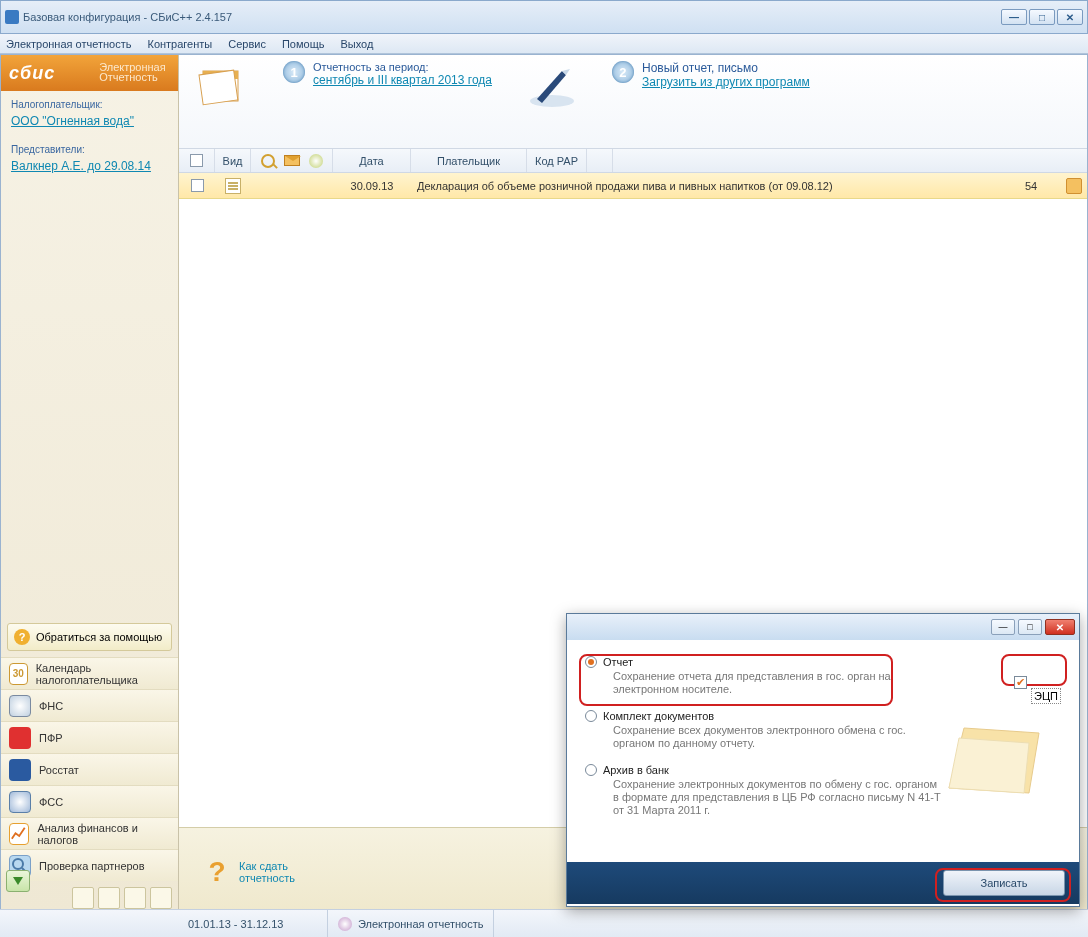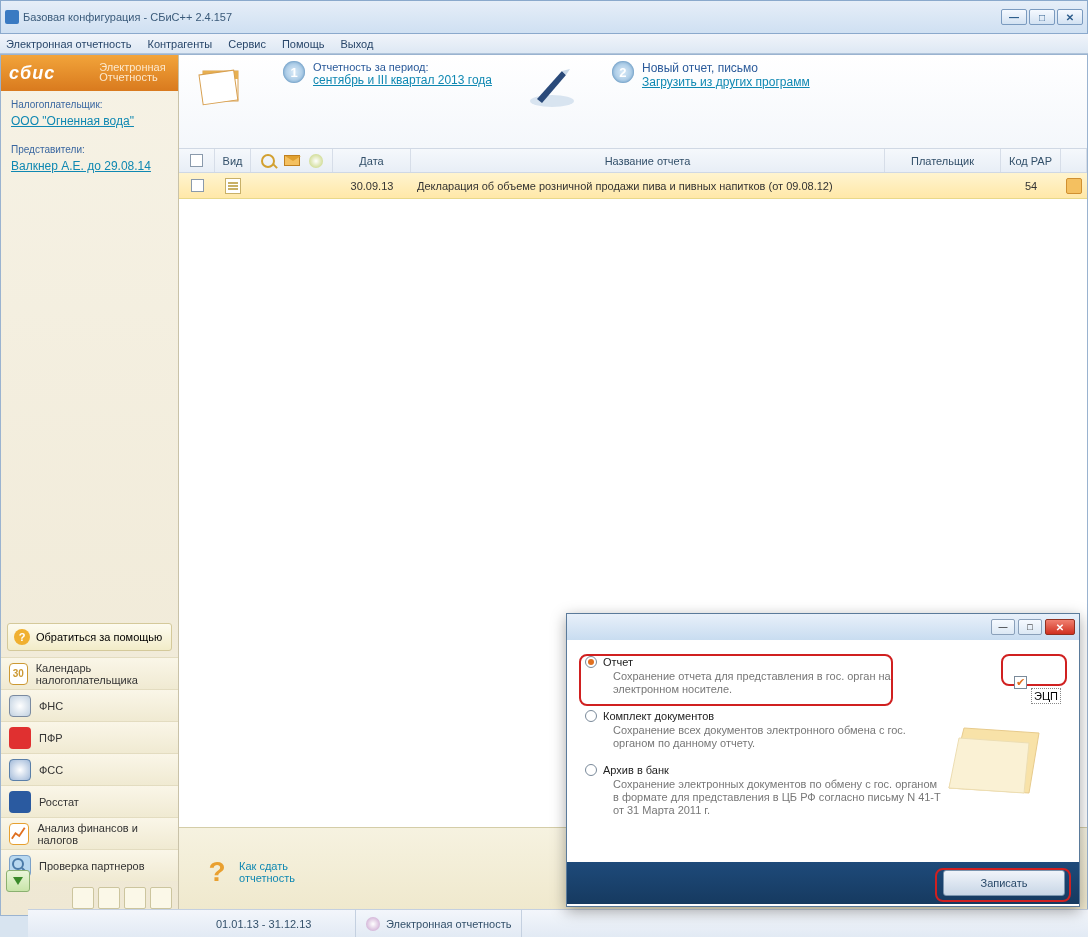--- a/index.html
+++ b/index.html
@@ -89,21 +89,21 @@
 .gridbody { flex:1; background:#fff; }
 
 .bottombar { height:88px; background:linear-gradient(#f6f2e0,#efe8cc); border-top:1px solid #d4cda8; display:flex; align-items:center; padding:0 20px; position:relative; }
 .qlarge { width:36px; text-align:center; }
 .qlarge .q { font-size:28px; color:#e9a030; font-weight:bold; }
 .howto { color:#0f88b2; line-height:12px; margin-left:4px; }
 
 .dlbtn { position:absolute; left:6px; top:870px; width:24px; height:22px; border:1px solid #8ab070; border-radius:3px; background:linear-gradient(#eaf6da,#c8e4a8); display:flex; align-items:center; justify-content:center; }
 .dlbtn:before { content:""; width:0; height:0; border-left:5px solid transparent; border-right:5px solid transparent; border-top:8px solid #3a8a2a; }
 
-.statusbar { position:absolute; left:0; right:0; bottom:0; height:28px; background:linear-gradient(#f3f6fb,#e2eaf4); border-top:1px solid #c4d0e0; display:flex; align-items:center;margin-left:28px; }
+.statusbar { position:absolute; left:0; right:0; bottom:0; height:28px; background:linear-gradient(#f3f6fb,#e2eaf4); border-top:1px solid #c4d0e0; display:flex; align-items:center; }
 .statusbar .cell { height:100%; border-right:1px solid #c4d0e0; display:flex; align-items:center; padding:0 10px; color:#33506a; }
 .statusbar .spacer { width:178px; }
 .statusbar .cell .sicon { width:14px; height:14px; border-radius:50%; background:radial-gradient(#fff,#c49aca); margin-right:6px; }
 
 
 .dialog { position:absolute; left:566px; top:613px; width:514px; height:294px; background:#fff; border:1px solid #5a7a9a; box-shadow:0 4px 14px rgba(0,0,0,.35); }
 .dialog .dtitle { height:26px; background:linear-gradient(#e8f0fa,#c8dcf0); display:flex; align-items:center; justify-content:flex-end; padding:0 4px; }
 .dclose { width:30px; height:16px; background:linear-gradient(#f08070,#d03020); border:1px solid #903020; border-radius:2px; color:#fff; display:flex; align-items:center; justify-content:center; font-size:10px; font-weight:bold; }
 .dmin,.dmax { width:24px; height:16px; border:1px solid #8aa0ba; background:linear-gradient(#f6faff,#dce8f4); border-radius:2px; margin-right:3px; display:flex; align-items:center; justify-content:center; font-size:9px; }
 .dbody { padding:16px 18px 8px; height:222px; position:relative; }
@@ -174,26 +174,26 @@
       </div>
       <div class="nav-item">
         <div class="nicon nic-fns"></div>
         <div class="ntxt">ФНС</div>
       </div>
       <div class="nav-item">
         <div class="nicon nic-pfr"></div>
         <div class="ntxt">ПФР</div>
       </div>
       <div class="nav-item">
+        <div class="nicon nic-ros"></div>
+        <div class="ntxt">Росстат</div>
+      </div>
+      <div class="nav-item">
         <div class="nicon nic-fss"></div>
         <div class="ntxt">ФСС</div>
-      </div>
-      <div class="nav-item">
-        <div class="nicon nic-ros"></div>
-        <div class="ntxt">Росстат</div>
       </div>
       <div class="nav-item">
         <div class="nicon nic-fin">
           <svg viewBox="0 0 20 20">
               <polyline points="2,16 6,10 10,13 16,4" stroke="#e07020" stroke-width="2" fill="none"></polyline>
             </svg>
         </div>
         <div class="ntxt">Анализ финансов и налогов</div>
       </div>
       <div class="nav-item">
@@ -256,21 +256,20 @@
             <div class="mag"></div>
           </div>
         <div class="iconbtn">
             <div class="env"></div>
           </div>
         <div class="iconbtn">
             <div class="stat"></div>
           </div>
       </div>
       <div class="gh gh-date">Дата</div>
-      <div class="gh gh-name">Название отчета</div>
       <div class="gh gh-payer">Плательщик</div>
       <div class="gh gh-code">Код РАР</div>
       <div class="gh gh-act"></div>
     </div>
 
     <div class="gridrow">
       <div class="gc gc-chk">
           <div class="chkbox"></div>
         </div>
       <div class="gc gc-typ">

